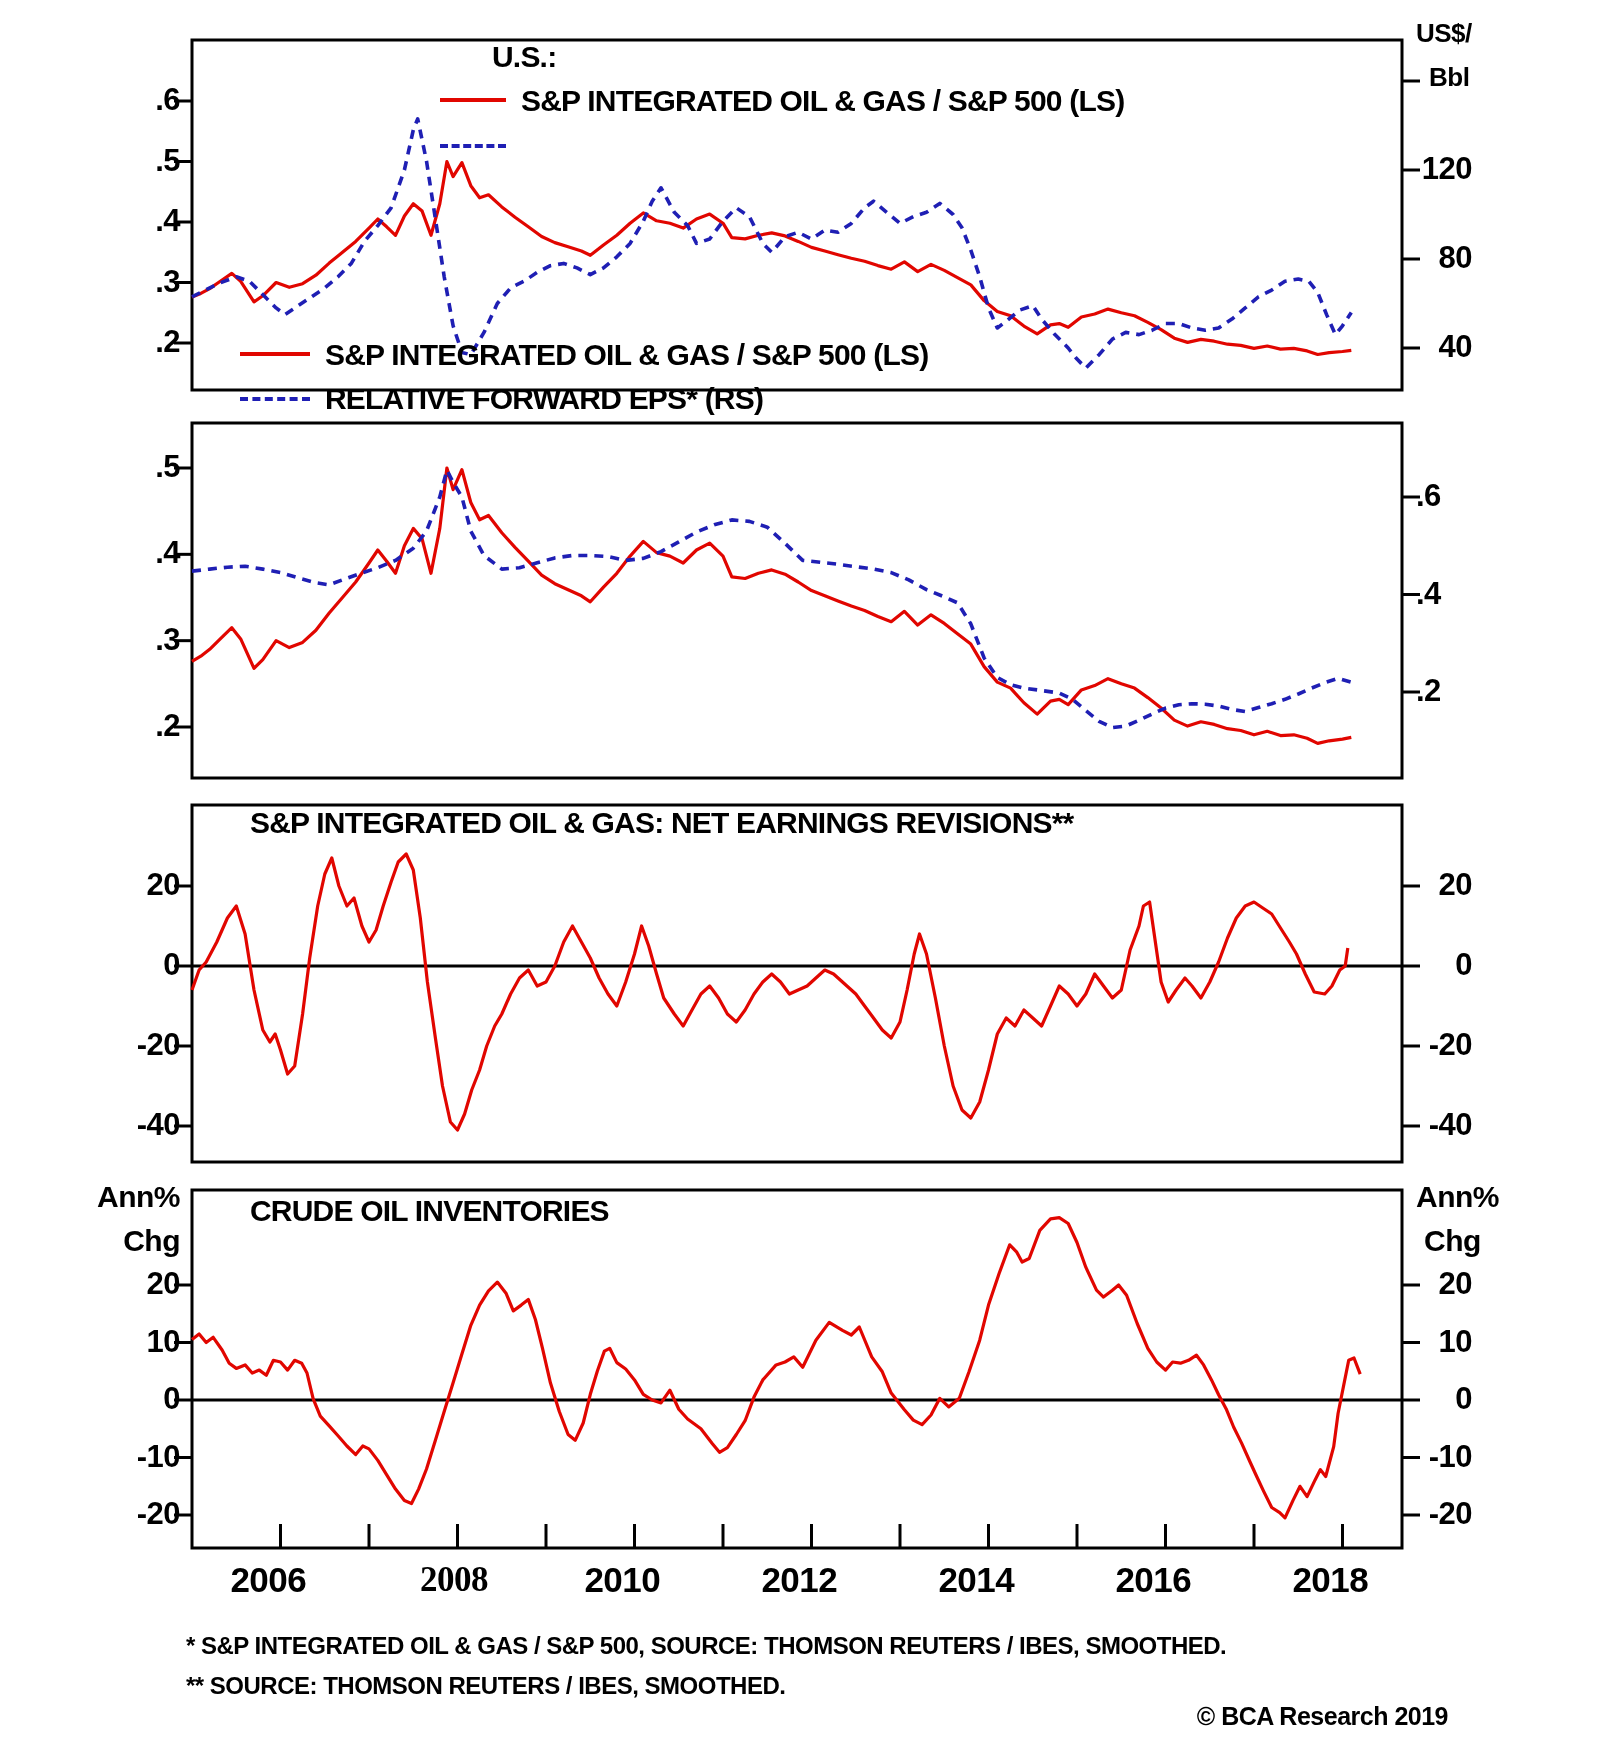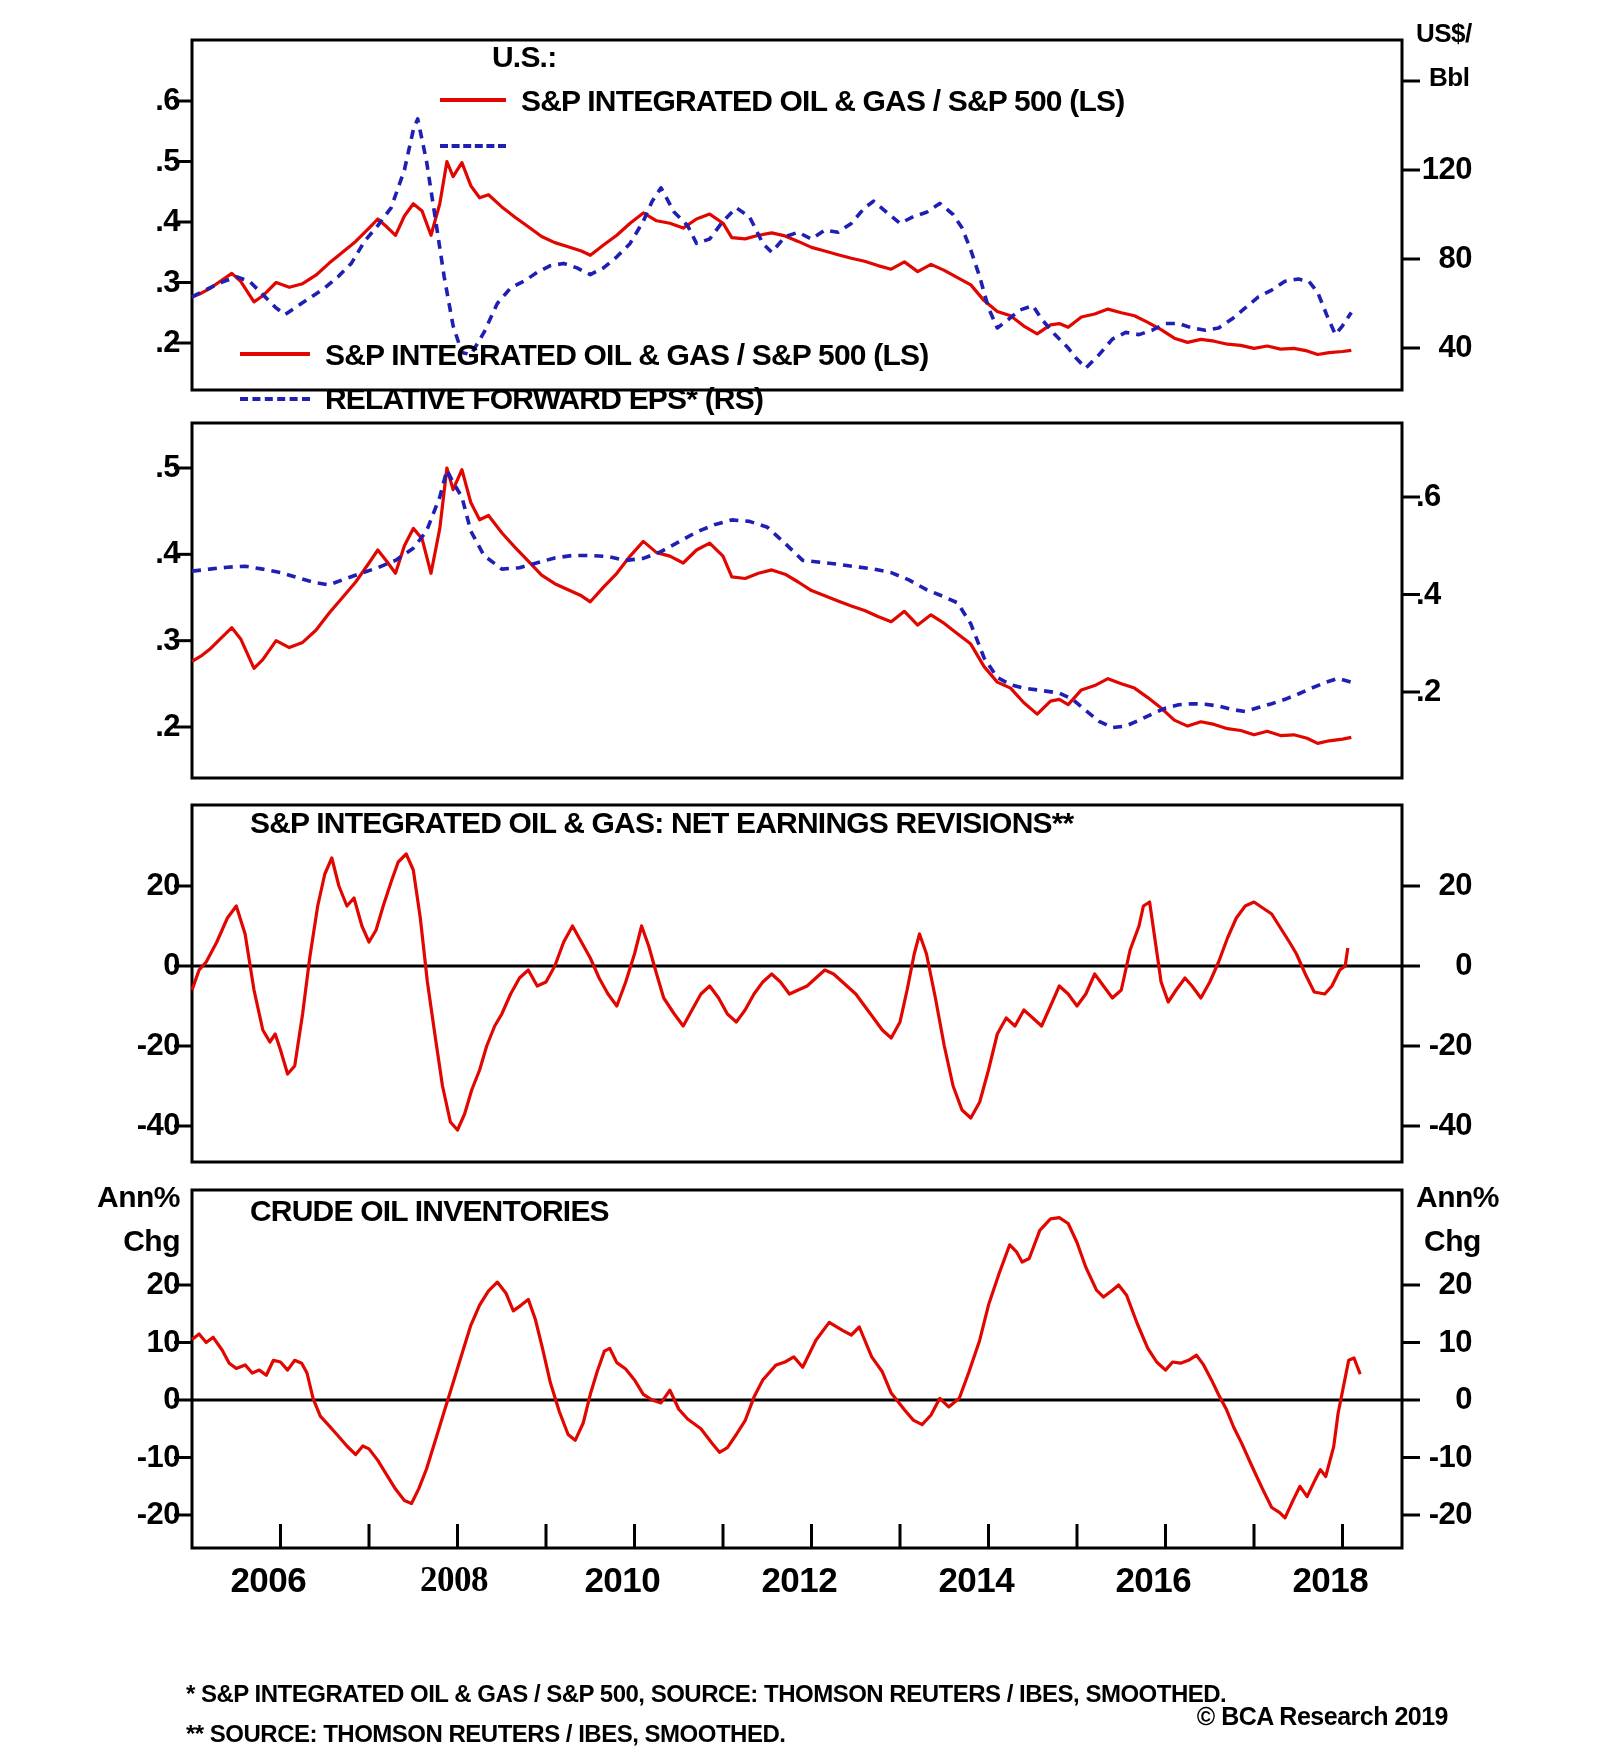--- a/index.html
+++ b/index.html
@@ -10,21 +10,21 @@
   .tick-lbl{font-size:31px;line-height:1;}
   .ylab-left{width:110px;text-align:right;}
   .ylab-right{width:56px;text-align:right;}
   .ylab-right.la{text-align:left;width:80px;}
   .xlab{width:140px;text-align:right;font-size:35px;}
   .title{font-size:30px;letter-spacing:-0.8px;}
   .legend-text{font-size:30px;letter-spacing:-0.8px;}
   .unit{font-size:26px;}
   .ann{font-size:30px;width:110px;text-align:right;}
   .ann-r{font-size:30px;width:90px;text-align:left;}
-  .fn{font-size:24px;letter-spacing:-0.5px;margin-top:48px;}
+  .fn{font-size:24px;letter-spacing:-0.5px;}
   .copyright{font-size:25px;width:300px;text-align:right;}
   .swatch{position:absolute;height:0;}
 </style>
 </head>
 <body>
 
 <div id="stage">
   <svg id="chart-svg" width="1600" height="1758">
       <rect x="192" y="40" width="1210" height="350" fill="none" stroke="#000000" stroke-width="3"></rect>
       <line x1="174" y1="101" x2="192" y2="101" stroke="#000000" stroke-width="3"></line>

